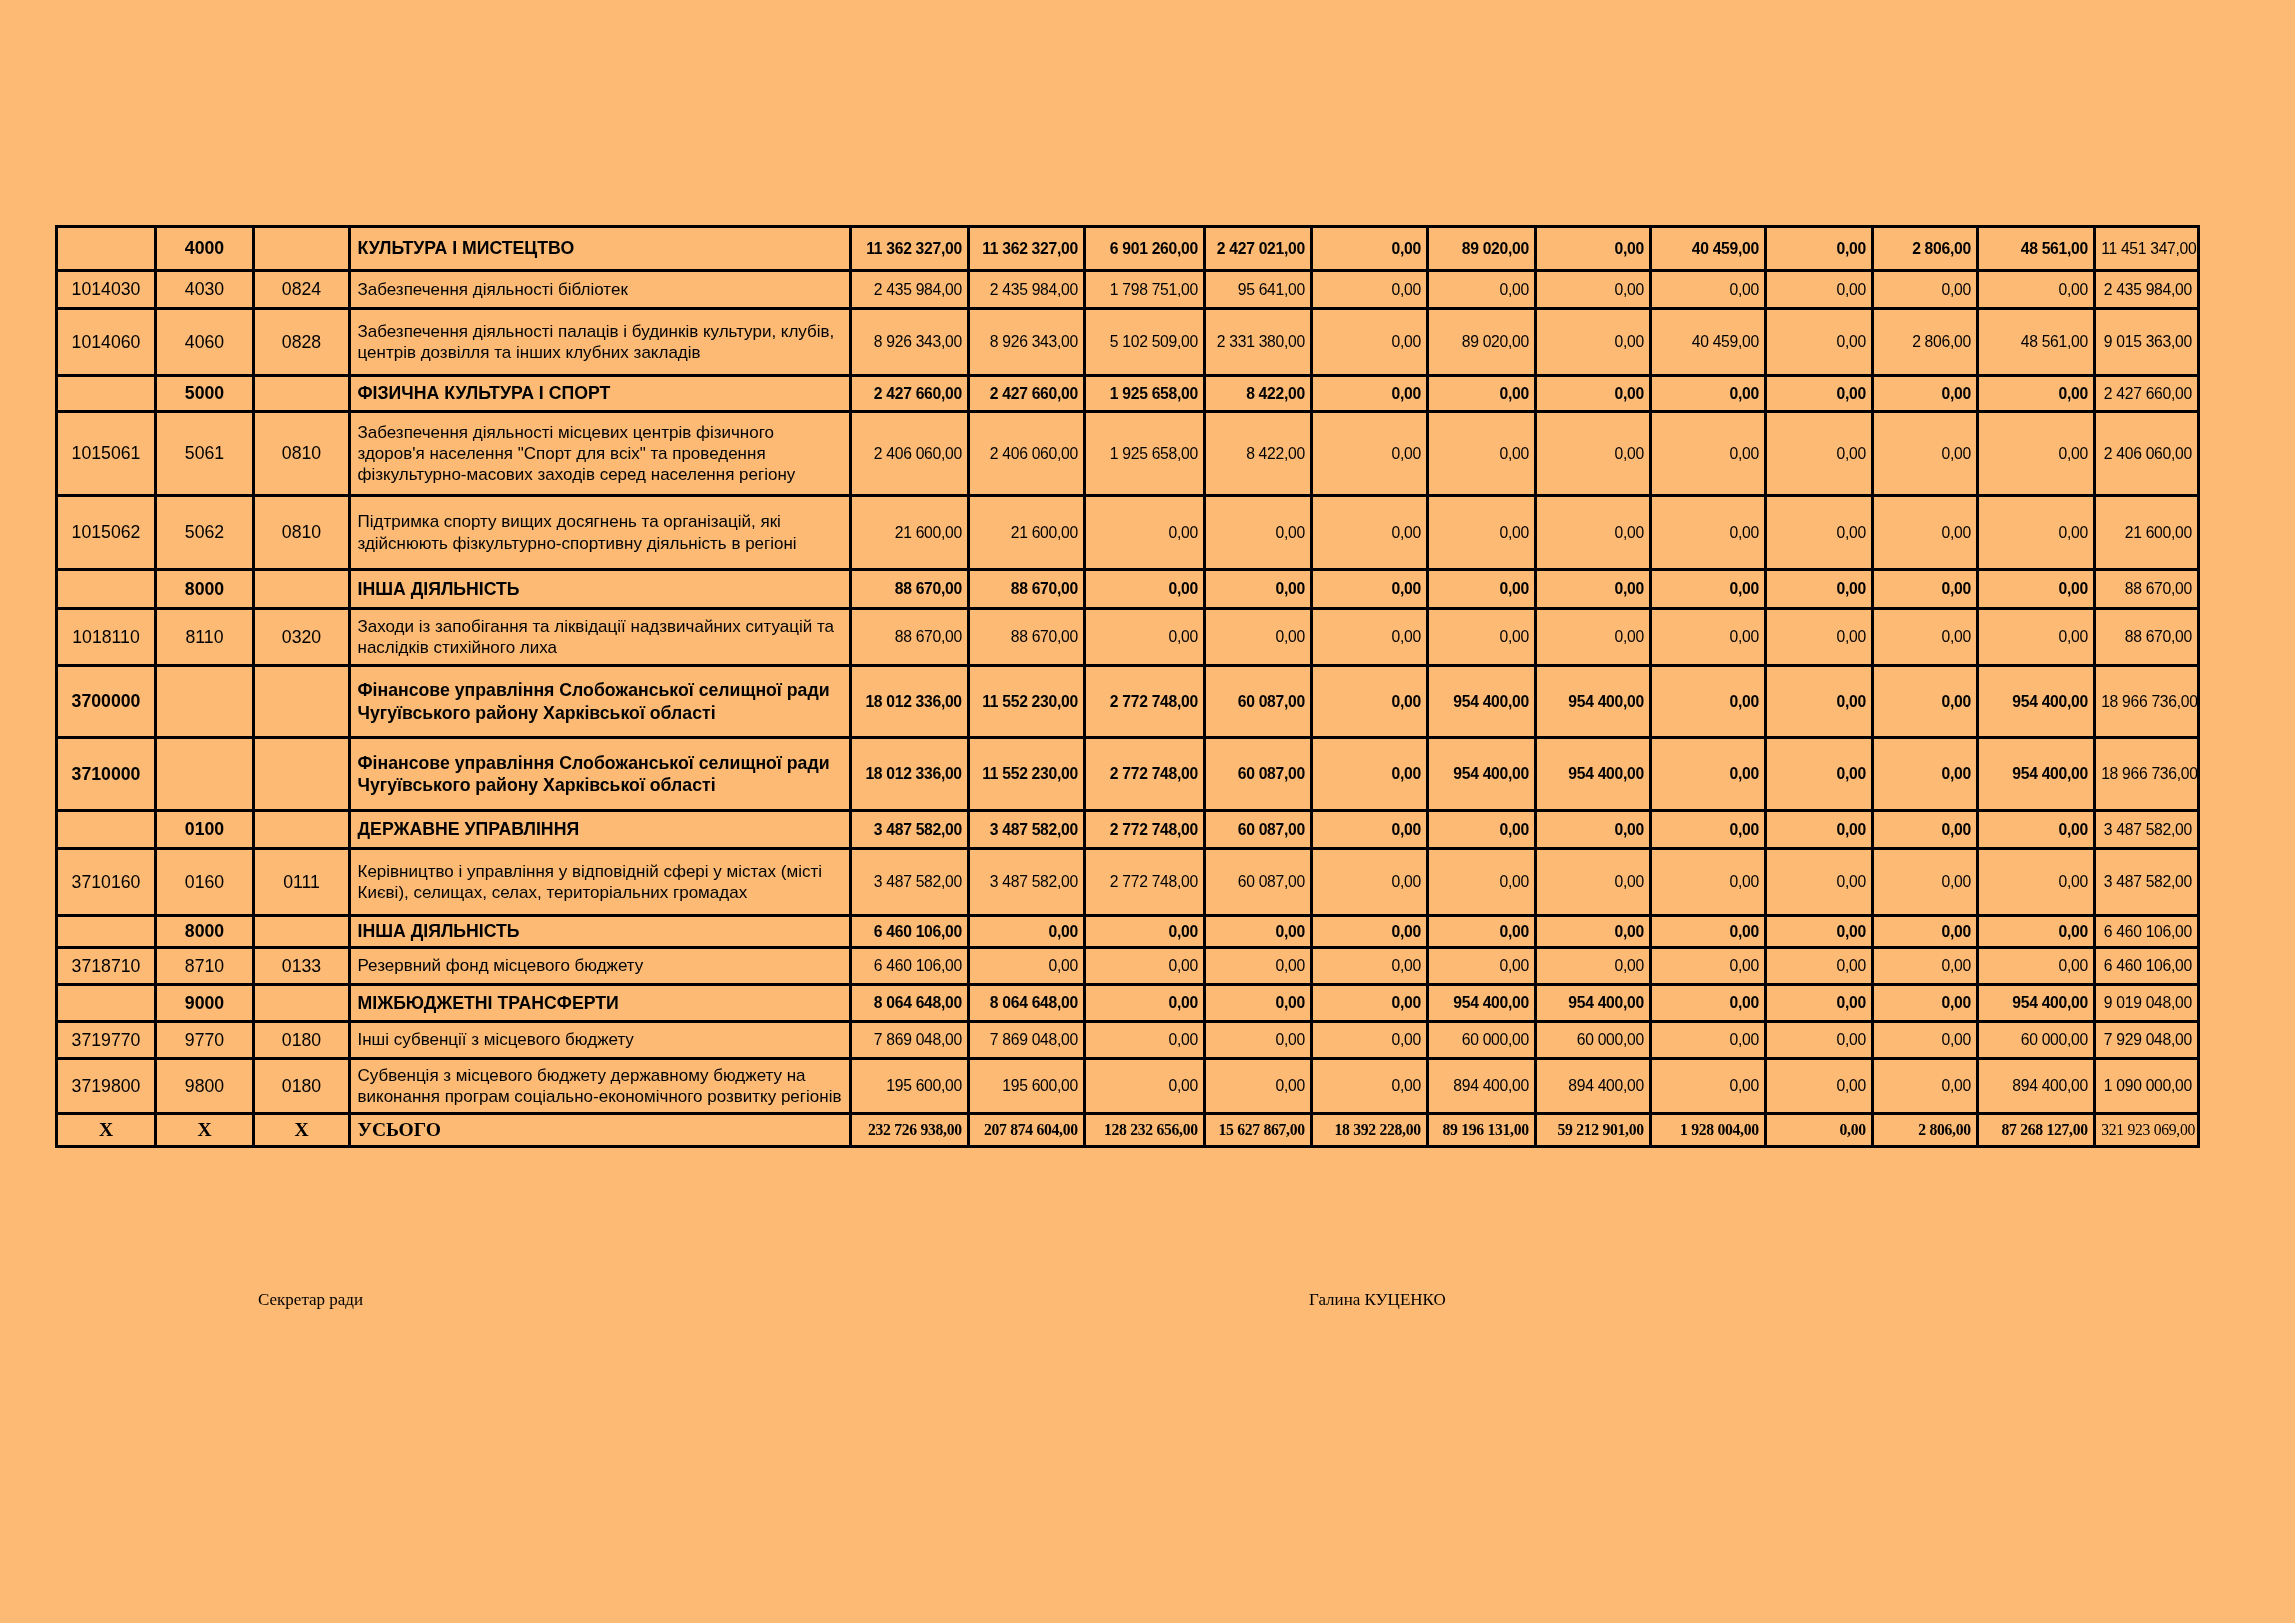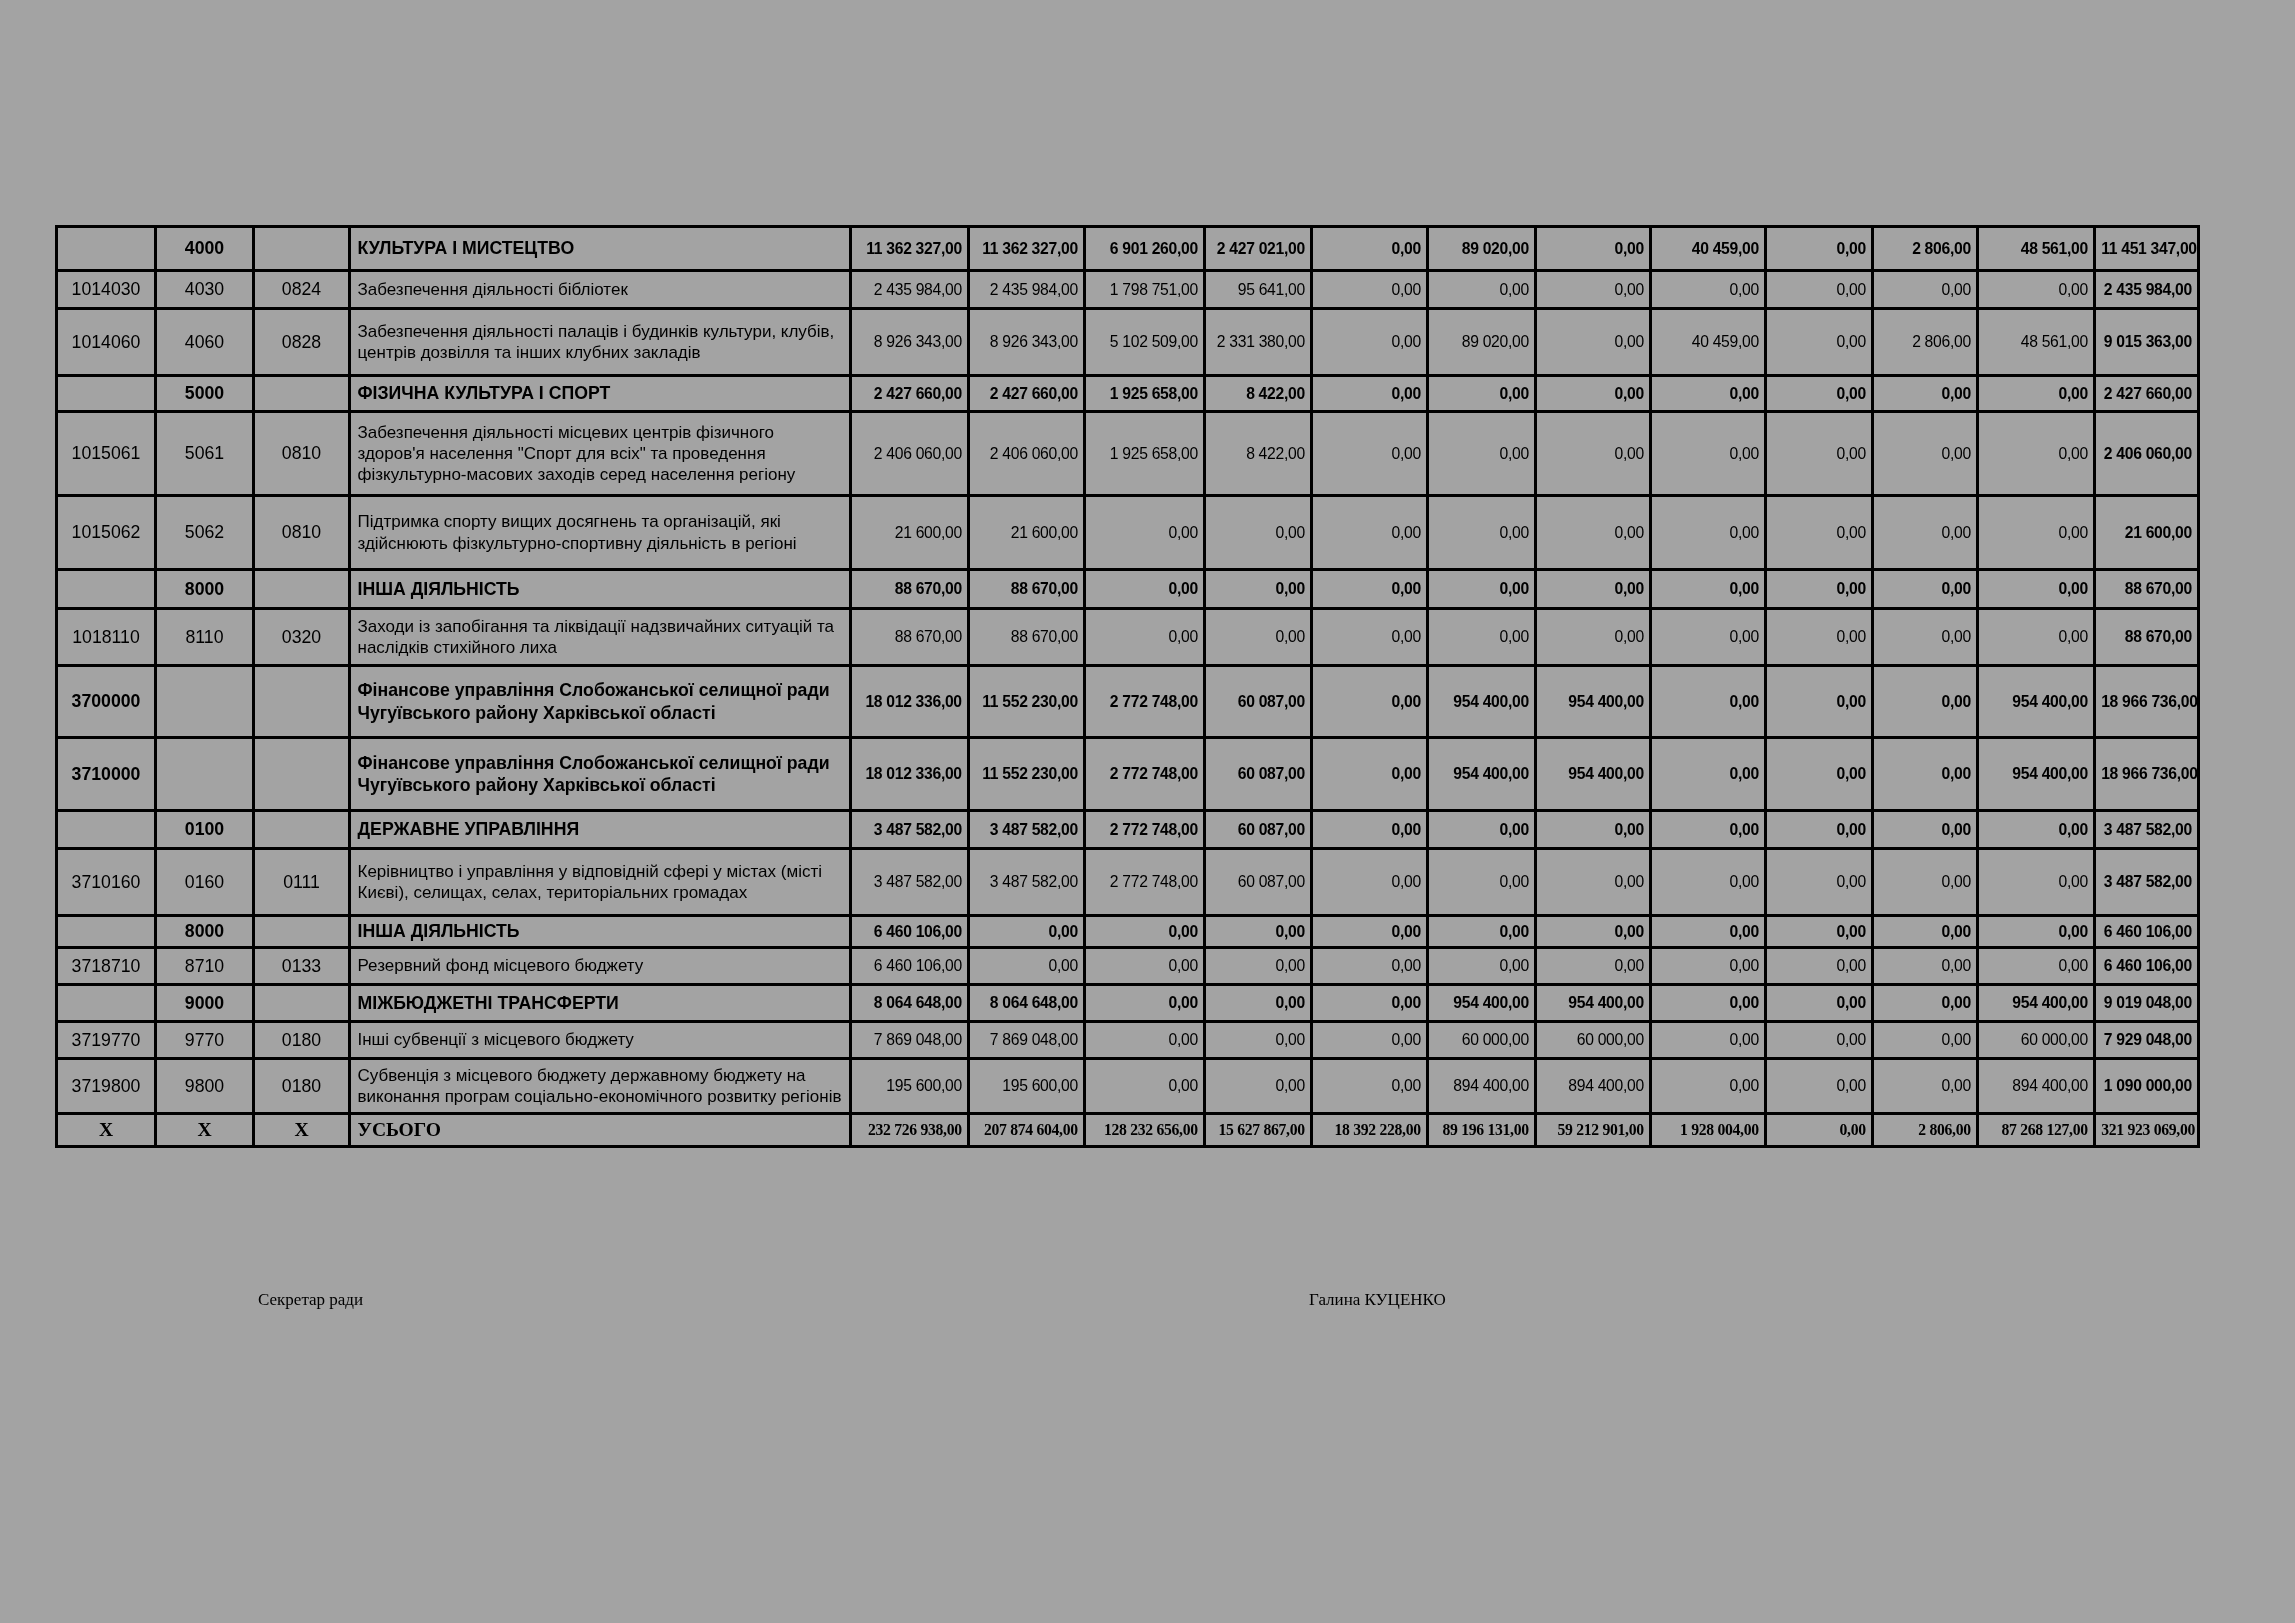--- a/index.html
+++ b/index.html
@@ -1,26 +1,26 @@
 <!DOCTYPE html>
 <html style="font-size:10.5px"><head>
 <meta charset="utf-8">
 <style>
   html,body{margin:0;padding:0;background:#ffffff;}
-  .page{position:relative;width:2295px;height:1623px;background:#a3a3a3;
+  .page{position:relative;width:2295px;height:1623px;background:#fdba74;
         font-family:"Liberation Sans",sans-serif;color:#000;}
   table.budget{border-collapse:collapse;table-layout:fixed;
         position:absolute;left:55px;top:225px;width:2142px;}
   table.budget td{border:3.3px solid #000;vertical-align:middle;overflow:hidden;}
   td.code{text-align:center;font-size:17.7px;}
   td.name{text-align:left;padding:2.6px 6.5px;font-size:17px;line-height:1.25;}
   td.num{text-align:right;padding:1.3px 5.2px;font-size:15.7px;white-space:nowrap;letter-spacing:-0.3px;}
   tr.group td{font-weight:bold;}
   tr.group td.name{font-size:17.7px;}
-  td.num.lastcol{font-weight:bold;}
+  td.num.lastcol{font-weight:normal;}
   tr.total td{font-family:"Liberation Serif",serif;font-weight:bold;}
   tr.total td.code{font-size:19.6px;}
   tr.total td.name{font-size:19.6px;}
   .sig{position:absolute;font-family:"Liberation Serif",serif;font-weight:normal;
        font-size:17px;white-space:nowrap;}
   .sig-title{left:258px;top:1290px;}
   .sig-name{left:1309px;top:1290px;}
 </style>
 </head>
 <body>

